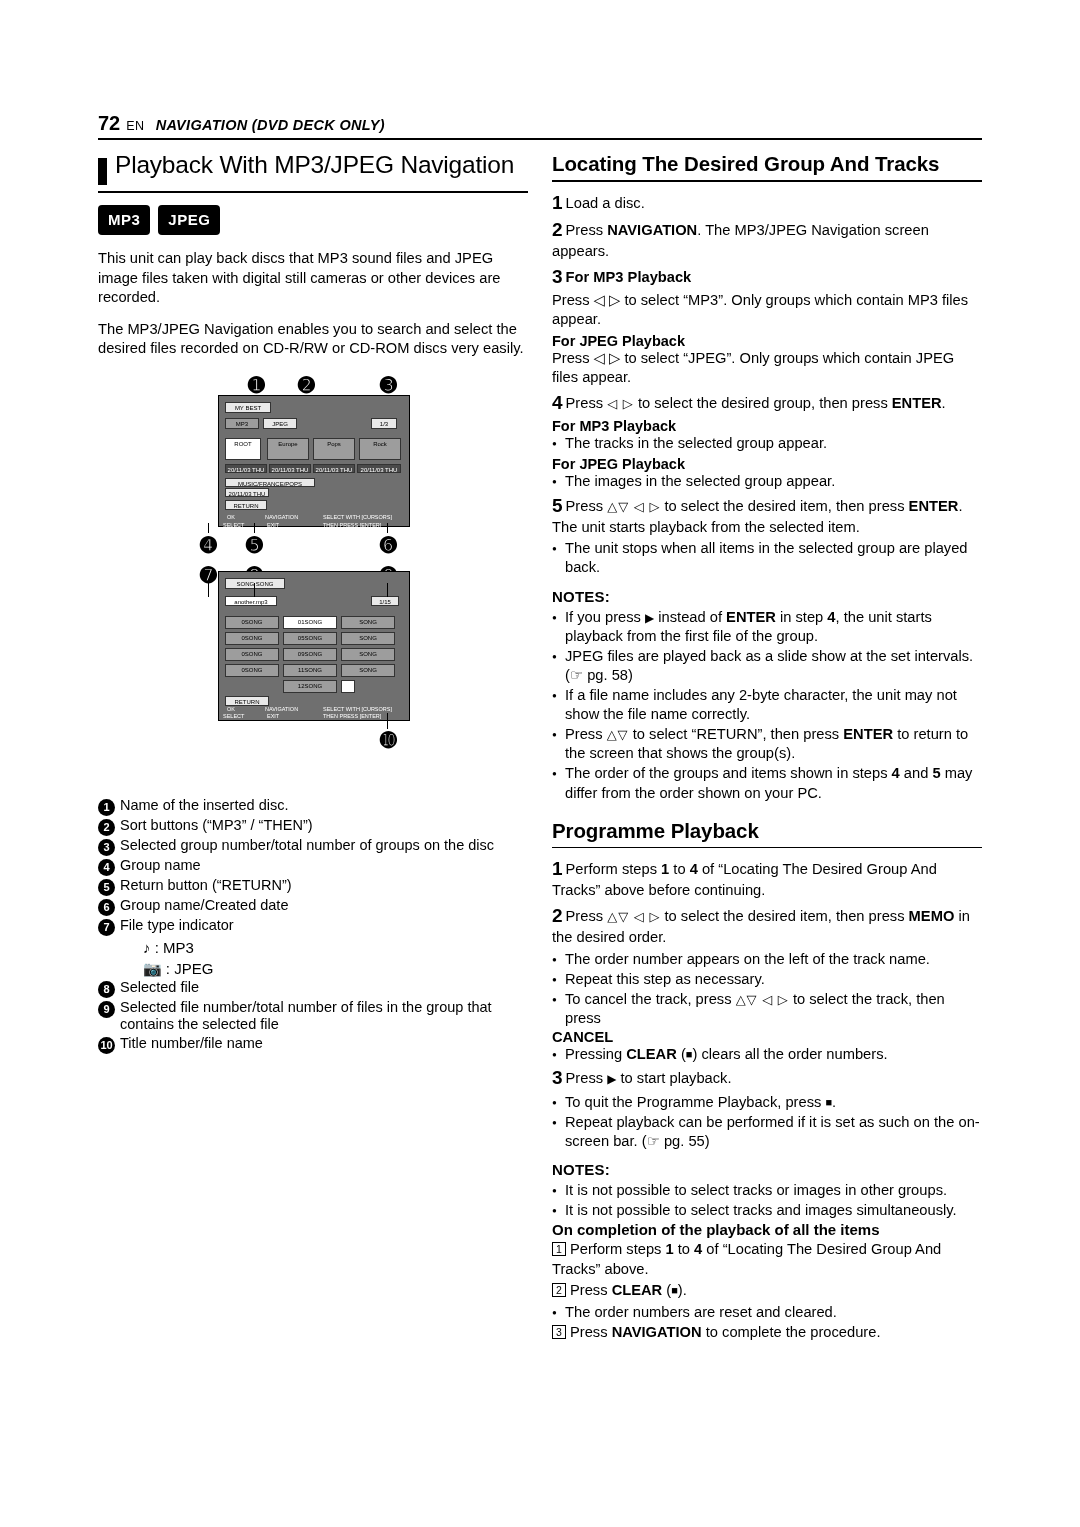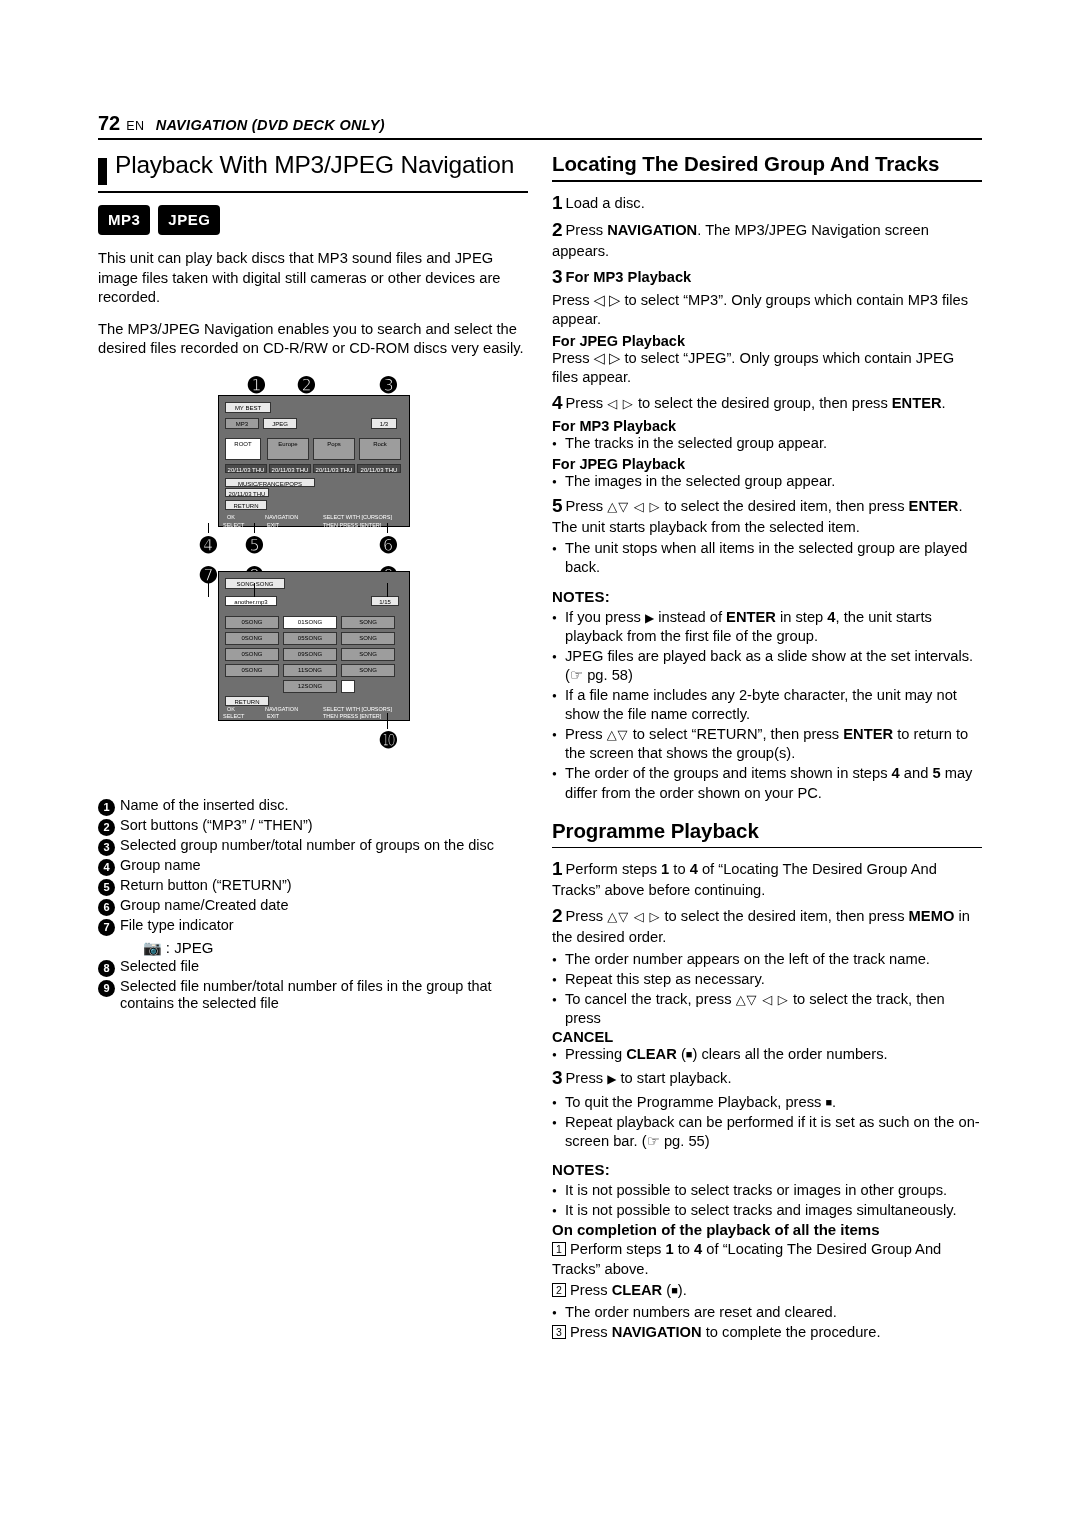--- a/index.html
+++ b/index.html
@@ -411,30 +411,38 @@
       </div>
       <div class="legend-item">
         <div class="legend-num">6</div>
         <div class="legend-text">Group name/Created date</div>
       </div>
       <div class="legend-item">
         <div class="legend-num">7</div>
         <div class="legend-text">File type indicator</div>
       </div>
       <div class="legend-sub">
+        <span>♪</span>
+        <span>: MP3</span>
+      </div>
+      <div class="legend-sub">
         <span>📷</span>
         <span>: JPEG</span>
       </div>
       <div class="legend-item">
         <div class="legend-num">8</div>
         <div class="legend-text">Selected file</div>
       </div>
       <div class="legend-item">
         <div class="legend-num">9</div>
         <div class="legend-text">Selected file number/total number of files in the group that contains the selected file</div>
+      </div>
+      <div class="legend-item">
+        <div class="legend-num">10</div>
+        <div class="legend-text">Title number/file name</div>
       </div>
     </div>
   </div>
 
   <div class="col-right">
 
     <div class="h2">Locating The Desired Group And Tracks</div>
     <div class="h2rule"></div>
 
     <div class="step">

